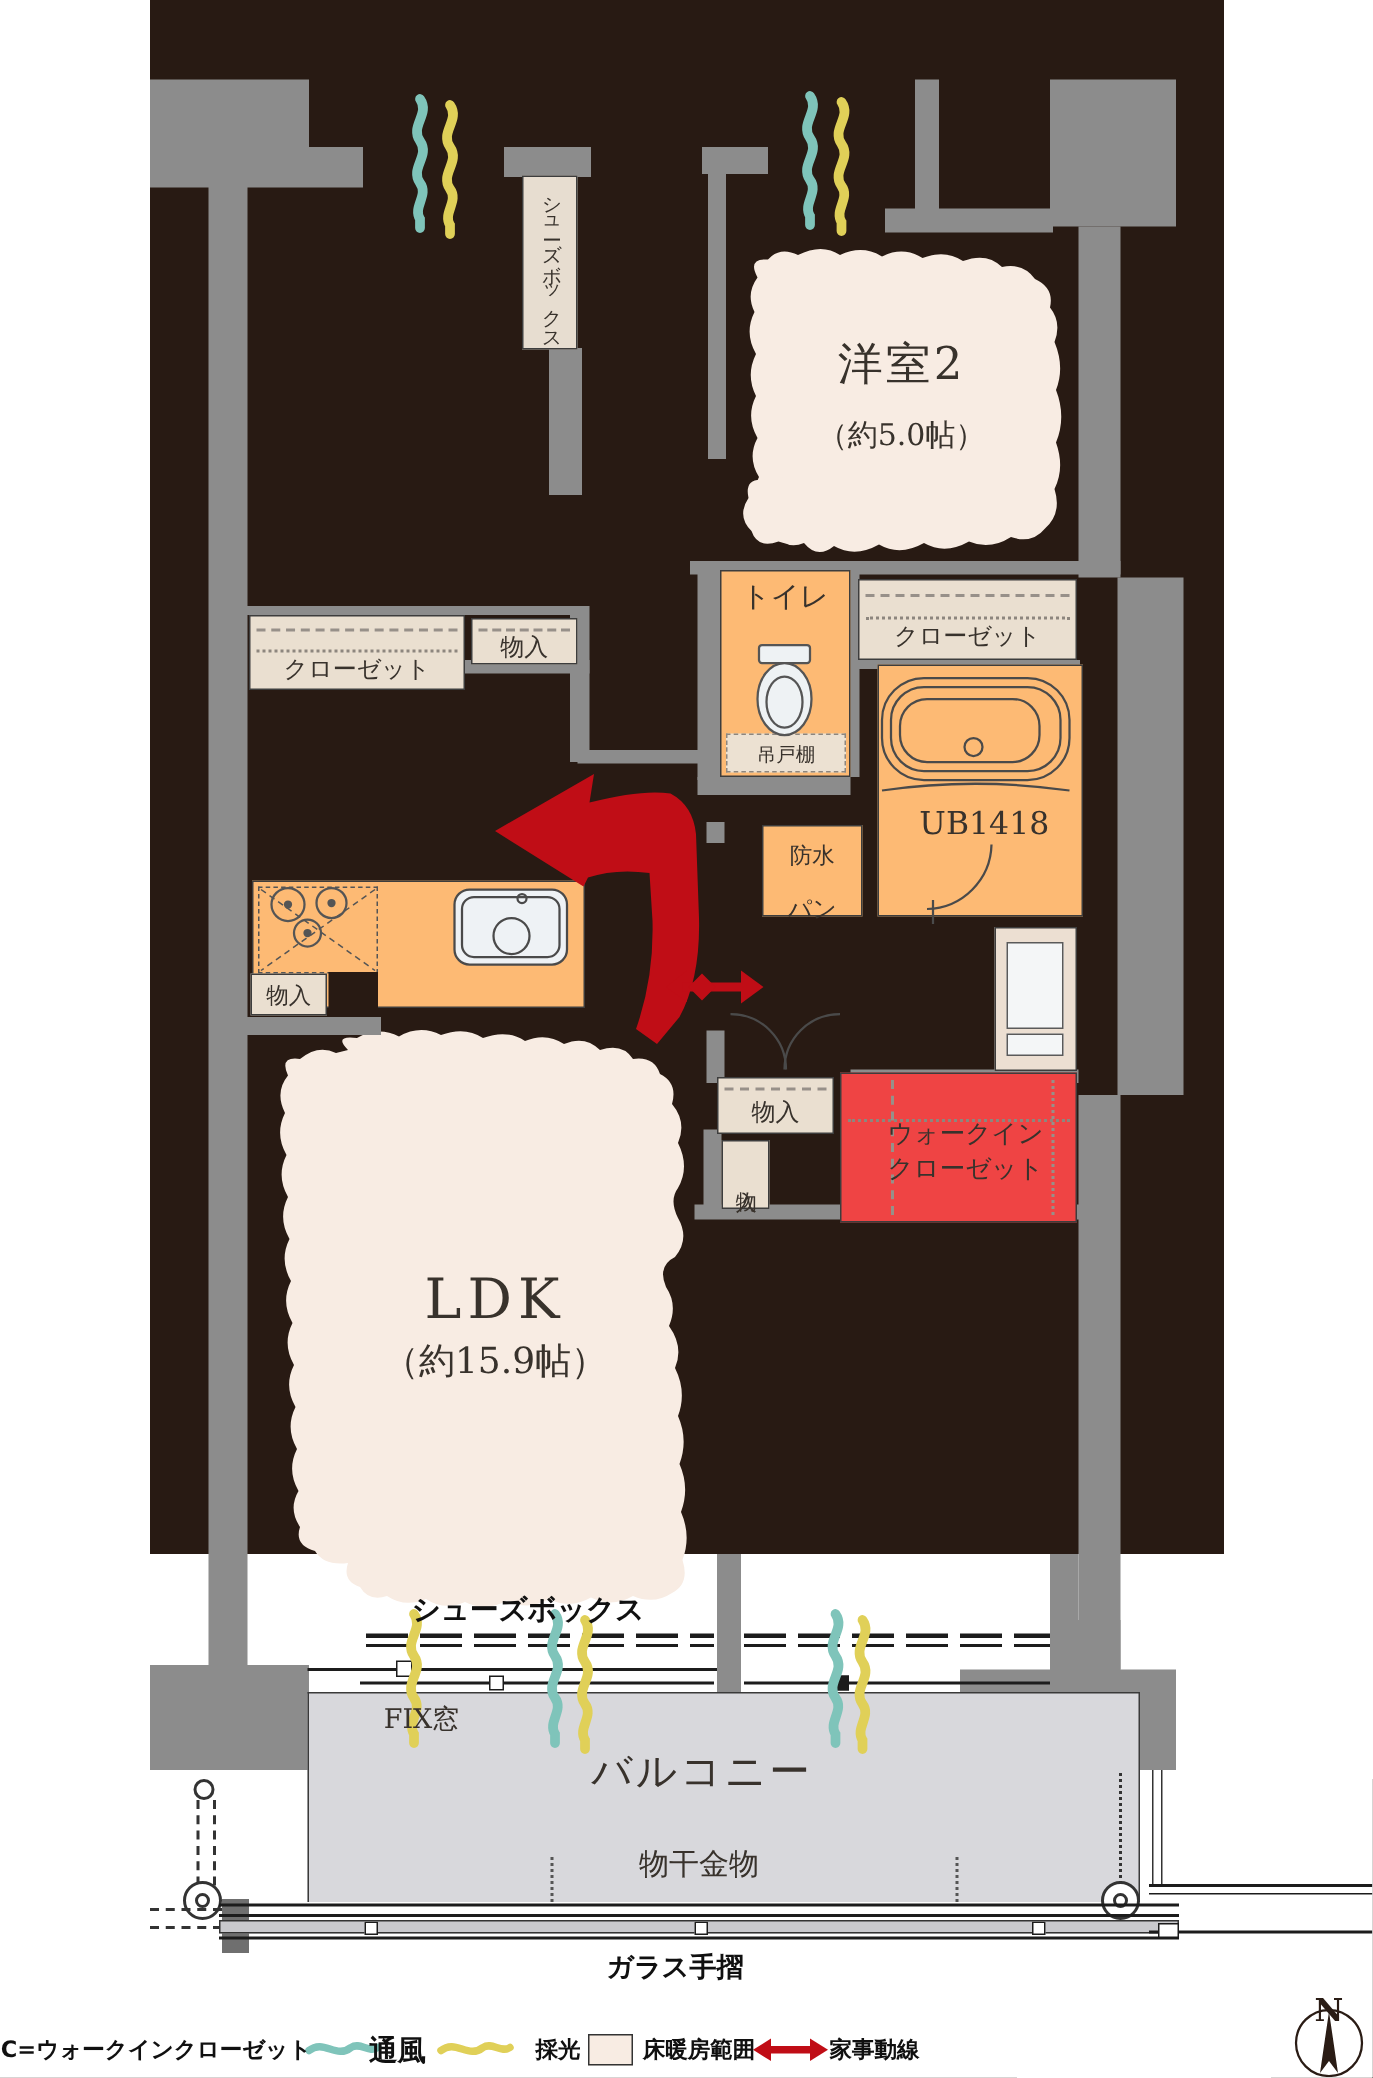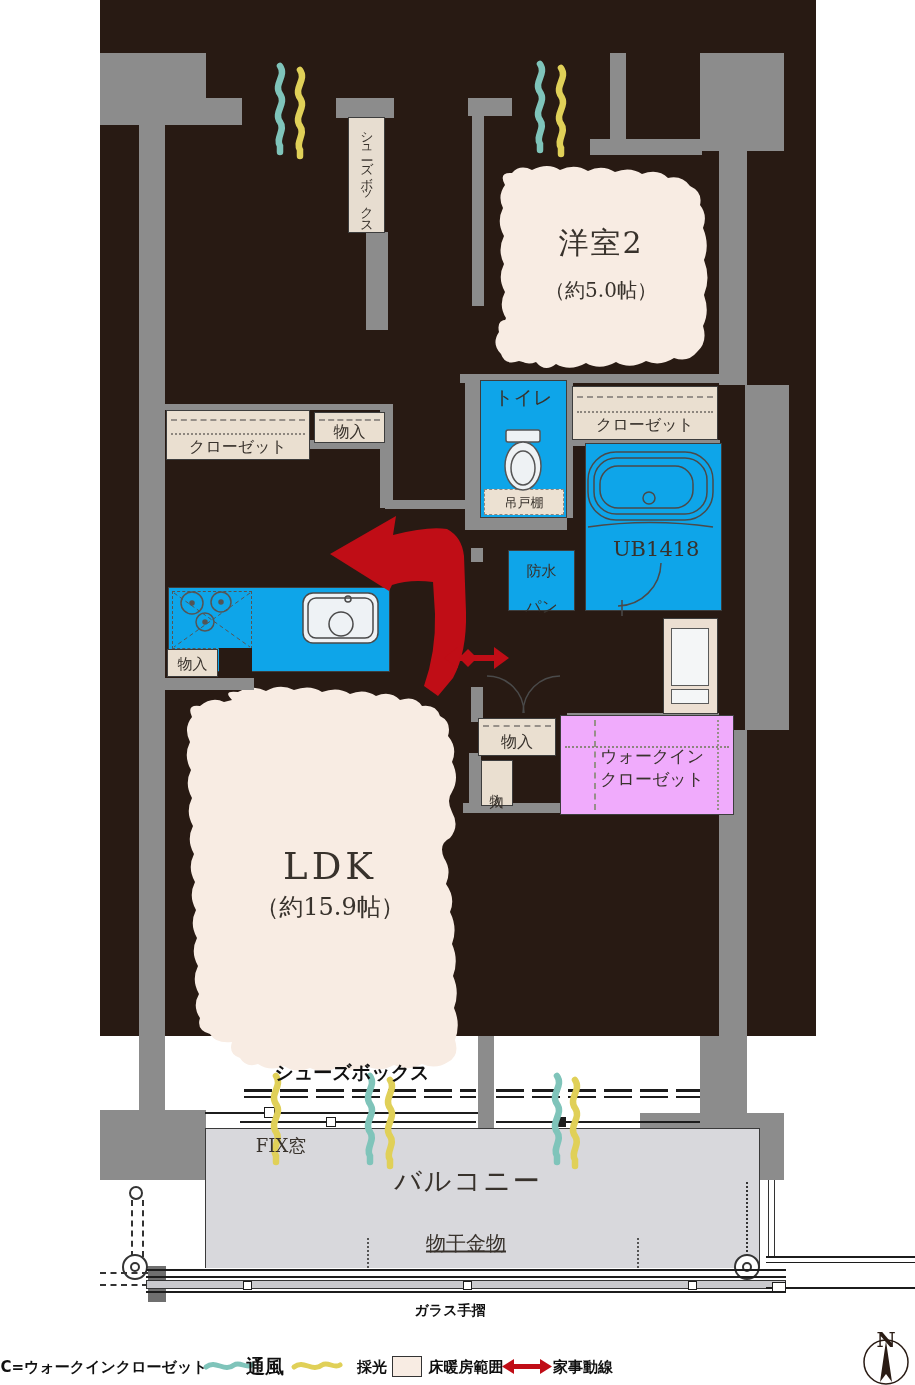--- a/index.html
+++ b/index.html
@@ -1,21 +1,21 @@
 <!DOCTYPE html>
 <html><head>
 <meta charset="utf-8">
 <style>
   html,body{margin:0;padding:0;background:#fff;}
   #plan{position:relative;width:915px;height:1385px;background:#fff;overflow:hidden;
         font-family:"DejaVu Serif","Liberation Serif",serif;}
   .abs{position:absolute;box-sizing:border-box;}
   .wall{position:absolute;background:#8c8c8c;}
   .dark{position:absolute;background:#281a13;}
-  .room{position:absolute;background:#0ea5e9;border:1.5px solid #3d3d3d;box-sizing:border-box;}
+  .room{position:absolute;background:#fdba74;border:1.5px solid #3d3d3d;box-sizing:border-box;}
   .beige{position:absolute;background:#eadfd0;border:1.5px solid #3d3d3d;box-sizing:border-box;}
   .lbl{position:absolute;color:#38322c;transform:translate(-50%,-50%);white-space:nowrap;
        font-family:"DejaVu Serif","Liberation Serif",serif;z-index:40;}
   .ann{position:absolute;color:#101010;transform:translate(-50%,-50%);white-space:nowrap;
        font-family:"DejaVu Sans","Liberation Sans",sans-serif;font-weight:bold;z-index:40;}
   .hline{position:absolute;background:#1c1c1c;z-index:30;}
   .dashline{position:absolute;z-index:30;
        background:repeating-linear-gradient(90deg,#1c1c1c 0 28px,transparent 28px 36px);}
   .sq{position:absolute;border:1.5px solid #1c1c1c;background:#fff;z-index:31;}
   .innerdash{position:absolute;left:4px;right:4px;border-top:2px dashed #979089;}
@@ -117,21 +117,21 @@
     <span class="lbl" style="left:50%;top:19px;font-size:16px;">物入</span>
   </div>
 
   <div class="beige z15" style="left:478px;top:718px;width:78px;height:38px;">
     <div class="innerdash" style="top:6px;"></div>
     <span class="lbl" style="left:50%;top:23px;font-size:16px;">物入</span>
   </div>
   <div class="beige z15" style="left:481px;top:760px;width:32px;height:46px;">
     <span class="lbl vtext" style="left:50%;top:50%;font-size:14px;">物入</span>
   </div>
-  <div class="beige z15" style="left:560px;top:715px;width:174px;height:100px;background:#f0abfc;">
+  <div class="beige z15" style="left:560px;top:715px;width:158px;height:100px;background:#ef4444;">
     <div class="innerdots" style="top:30px;"></div>
     <div class="abs" style="left:33px;top:4px;bottom:4px;border-left:2px dashed #979089;"></div>
     <div class="abs" style="right:14px;top:4px;bottom:4px;border-left:2px dotted #979089;"></div>
     <span class="lbl" style="left:53%;top:40px;font-size:17px;">ウォークイン</span>
     <span class="lbl" style="left:53%;top:63px;font-size:17px;">クローゼット</span>
   </div>
 
   <span class="lbl" style="left:601px;top:243px;font-size:30px;letter-spacing:2px;">洋室2</span>
   <span class="lbl" style="left:601px;top:290px;font-size:20px;">（約5.0帖）</span>
   <span class="lbl" style="left:330px;top:866px;font-size:37px;letter-spacing:4px;">LDK</span>
@@ -145,32 +145,32 @@
   <div class="hline" style="left:240px;top:1121px;width:236px;height:2px;"></div>
   <div class="sq" style="left:326px;top:1117px;width:8px;height:8px;"></div>
   <div class="hline" style="left:496px;top:1121px;width:204px;height:2px;"></div>
   <div class="sq" style="left:556px;top:1117px;width:8px;height:8px;background:#1c1c1c;"></div>
   <div class="hline" style="left:205px;top:1112px;width:273px;height:2px;"></div>
   <div class="sq" style="left:264px;top:1107px;width:9px;height:9px;"></div>
 
   <div class="abs z10" style="left:205px;top:1128px;width:555px;height:140px;background:#d8d8dc;border:1.5px solid #3a3a3a;border-bottom:none;"></div>
   <span class="lbl" style="left:281px;top:1146px;font-size:18px;">FIX窓</span>
   <span class="lbl" style="left:468px;top:1181px;font-size:27px;letter-spacing:2px;text-align:center;">バルコニー</span>
-  <span class="lbl" style="left:466px;top:1243px;font-size:20px;text-decoration:underline;">物干金物</span>
+  <span class="lbl" style="left:466px;top:1243px;font-size:20px;">物干金物</span>
   <div class="abs z20" style="left:367px;top:1238px;height:30px;border-left:2px dotted #555;"></div>
   <div class="abs z20" style="left:637px;top:1238px;height:30px;border-left:2px dotted #555;"></div>
 
   <div class="hline" style="left:146px;top:1269px;width:640px;height:2px;"></div>
   <div class="hline" style="left:146px;top:1276px;width:640px;height:2px;"></div>
   <div class="abs z30" style="left:146px;top:1280px;width:640px;height:9px;background:#c9c9cd;border:1px solid #333;z-index:30;"></div>
   <div class="hline" style="left:146px;top:1291px;width:640px;height:2px;"></div>
   <div class="sq" style="left:243px;top:1281px;width:7px;height:7px;"></div>
   <div class="sq" style="left:463px;top:1281px;width:7px;height:7px;"></div>
   <div class="sq" style="left:688px;top:1281px;width:7px;height:7px;"></div>
-  <span class="ann" style="left:450px;top:1311px;font-size:14px;">ガラス手摺</span>
+  <span class="ann" style="left:450px;top:1311px;font-size:18px;">ガラス手摺</span>
 
   <div class="abs z20" style="left:129px;top:1186px;width:14px;height:14px;border:2px solid #333;border-radius:50%;"></div>
   <div class="abs z20" style="left:131px;top:1200px;height:57px;border-left:2px dashed #333;"></div>
   <div class="abs z20" style="left:142px;top:1200px;height:57px;border-left:2px dashed #333;"></div>
   <div class="abs z20" style="left:122px;top:1254px;width:26px;height:26px;border:2px solid #333;border-radius:50%;background:#fff;"></div>
   <div class="abs z20" style="left:130px;top:1262px;width:10px;height:10px;border:2px solid #333;border-radius:50%;"></div>
   <div class="abs z20" style="left:148px;top:1266px;width:18px;height:36px;background:#6f6f6f;"></div>
   <div class="abs z20" style="left:100px;top:1272px;width:48px;border-top:2px dashed #333;"></div>
   <div class="abs z20" style="left:100px;top:1284px;width:48px;border-top:2px dashed #333;"></div>
 

